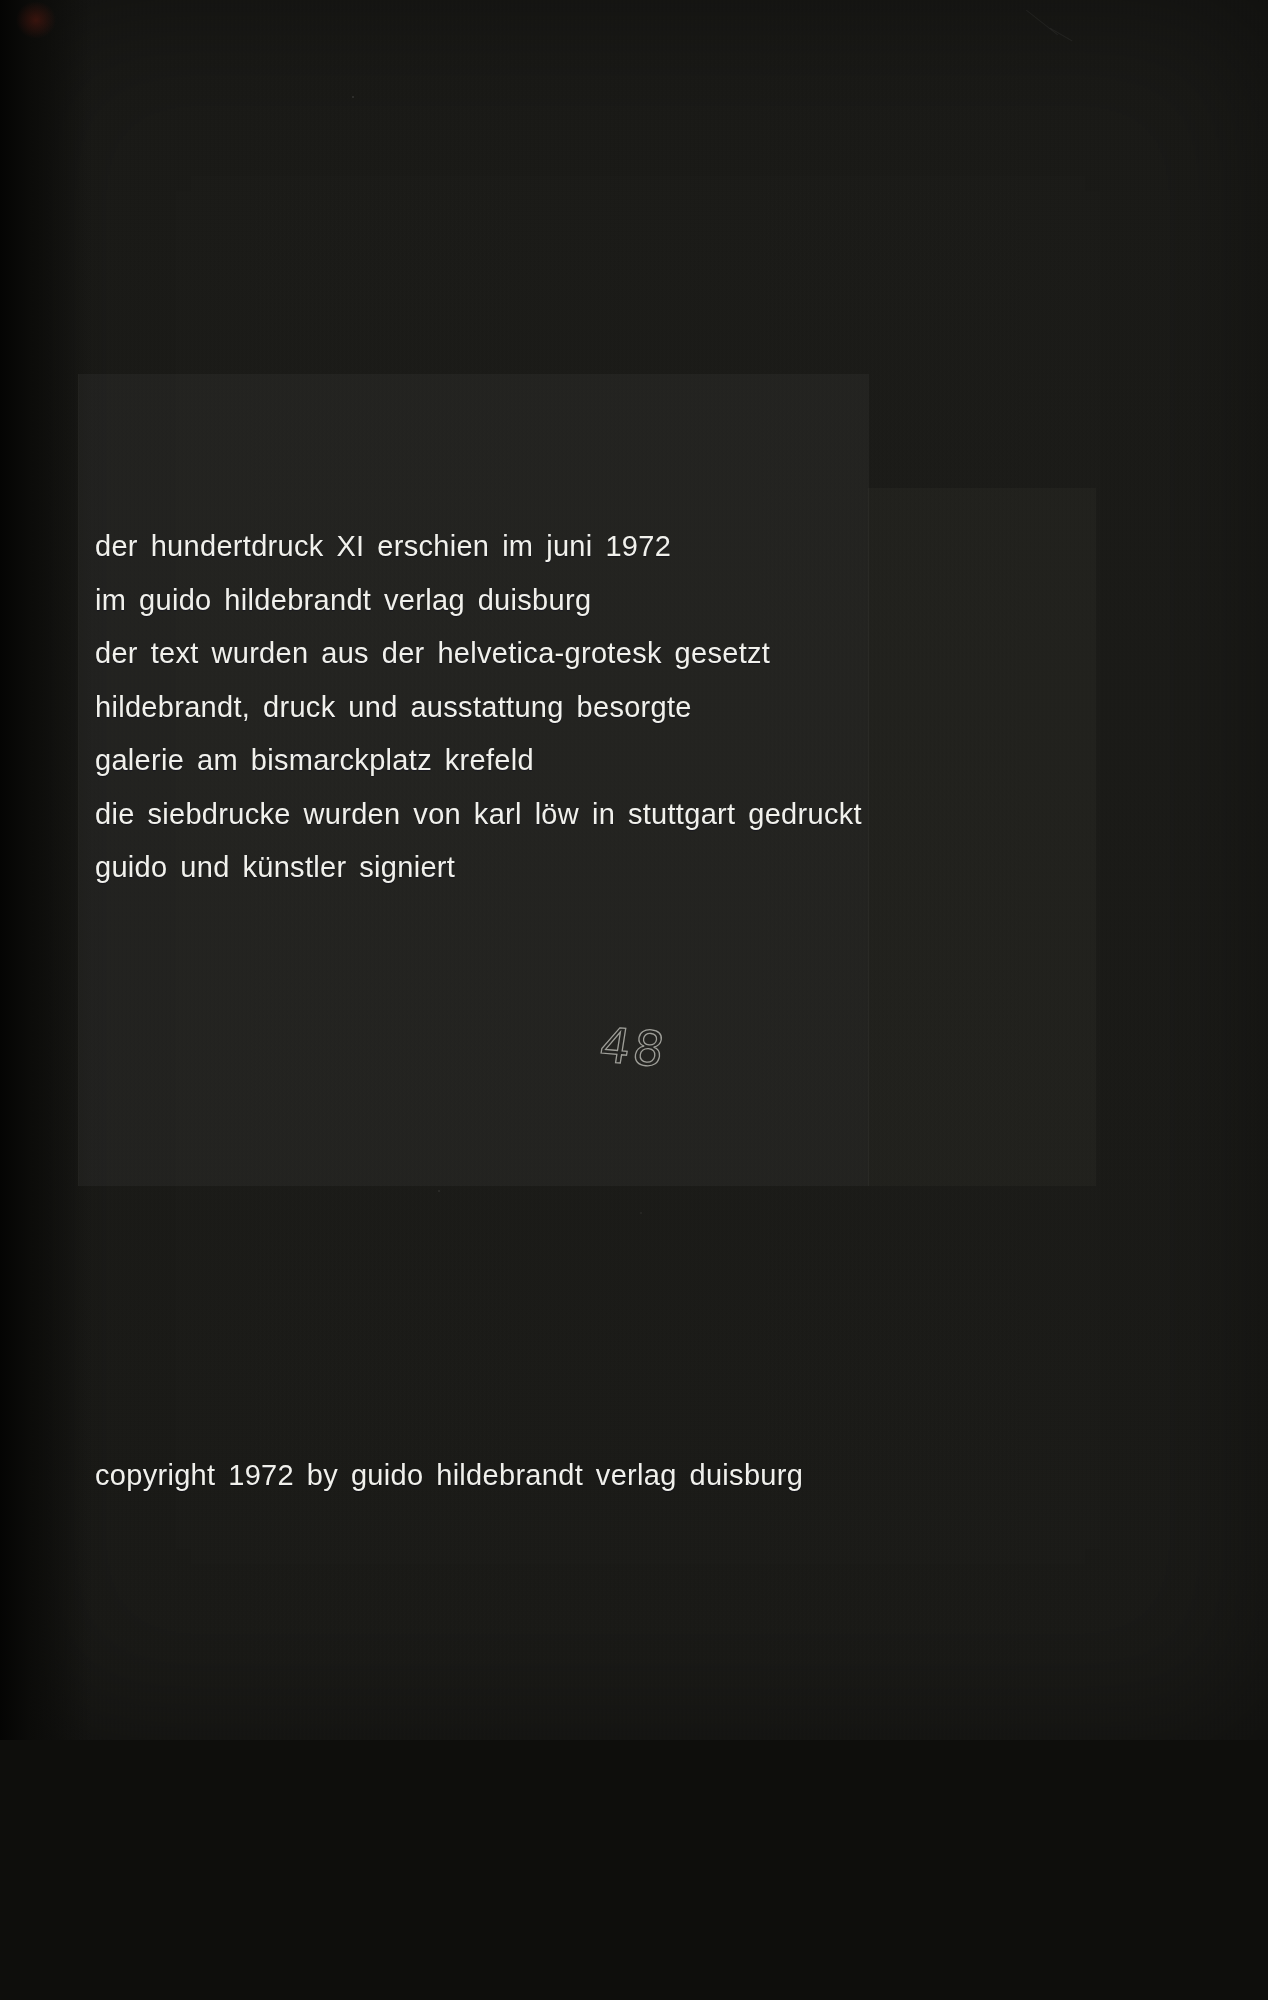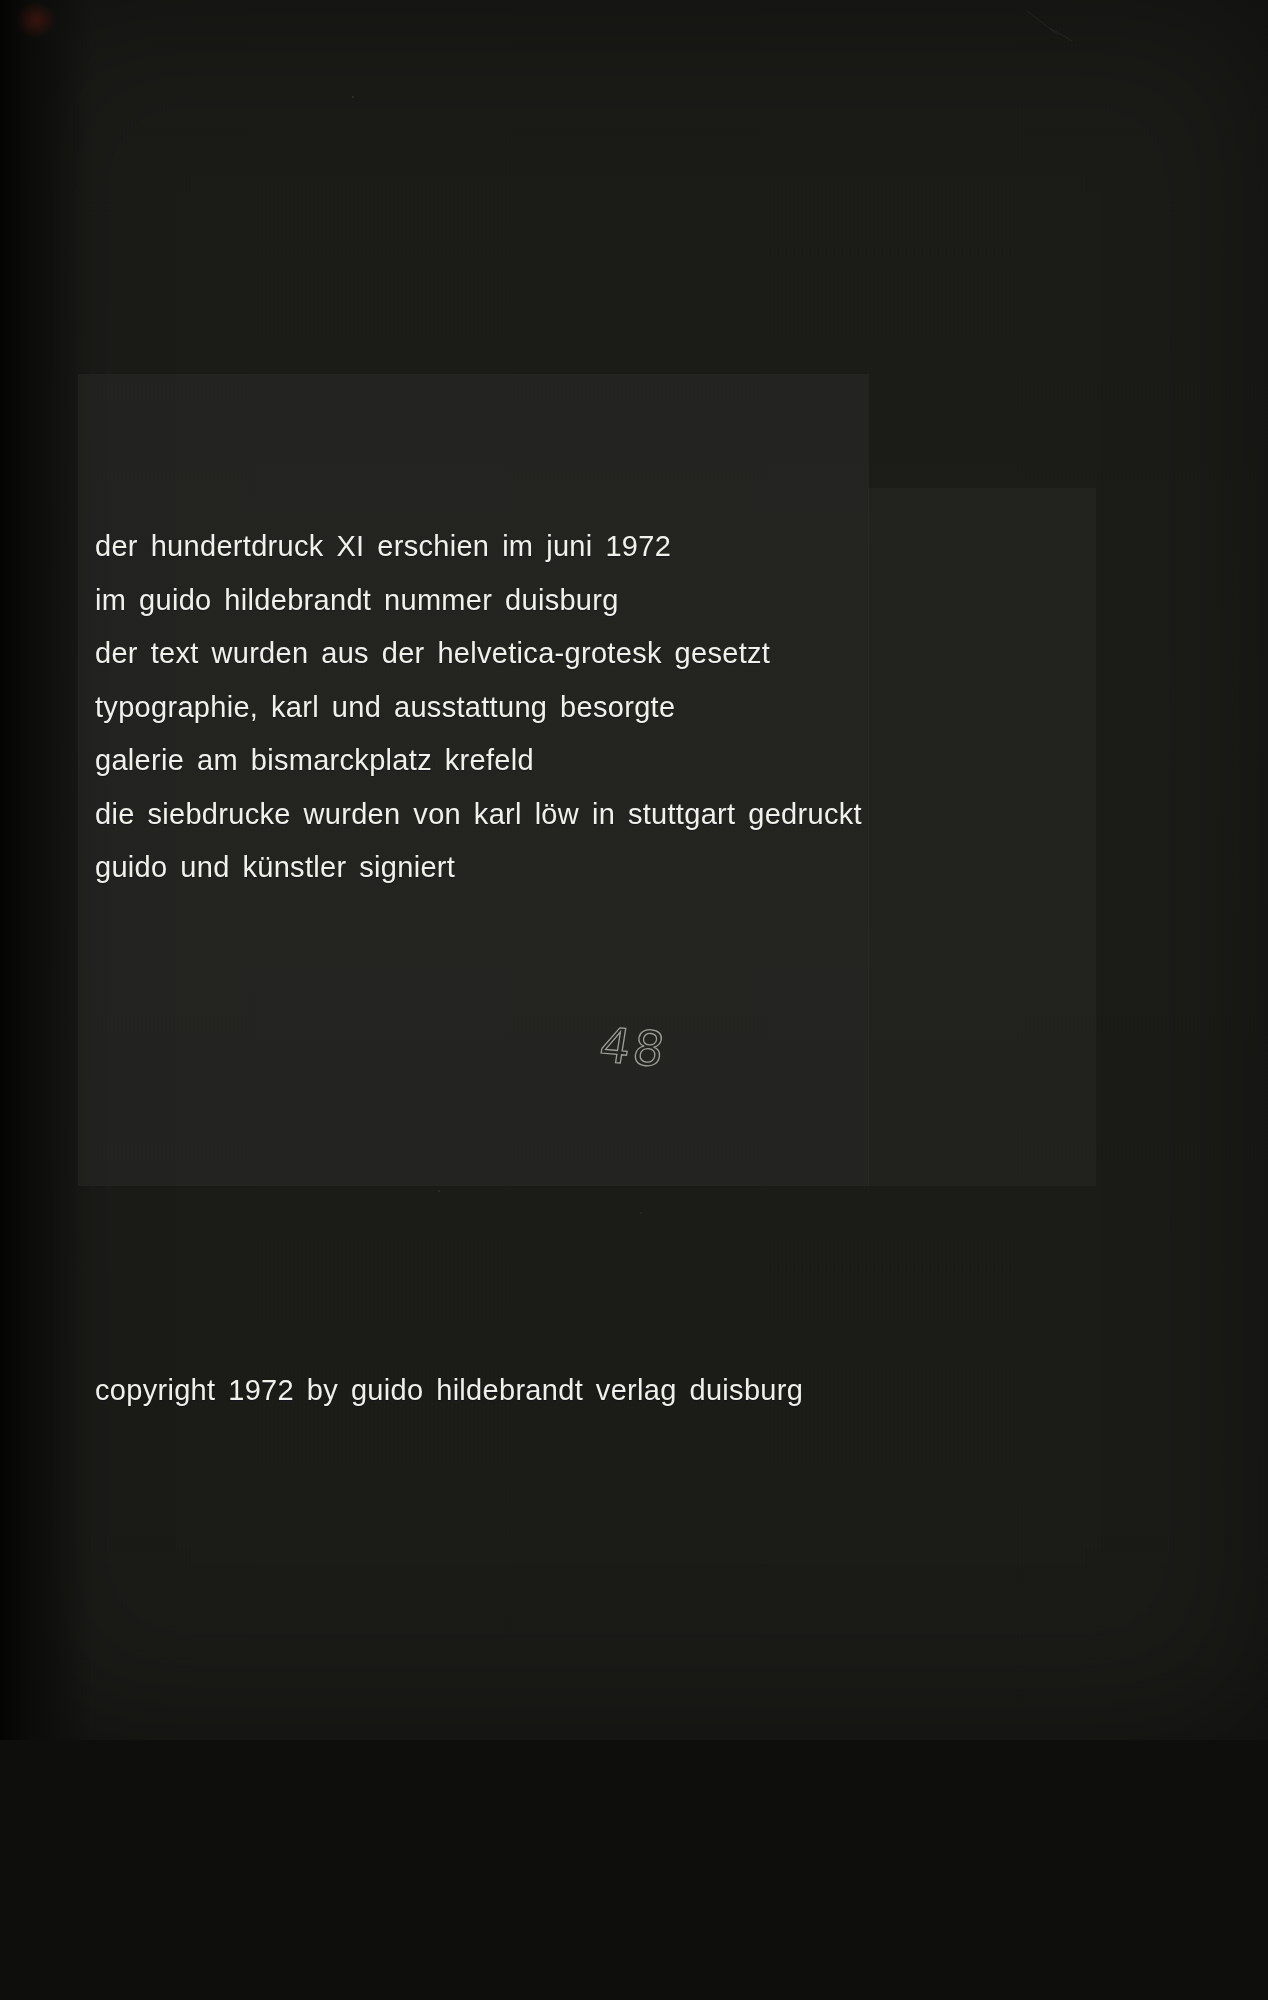--- a/index.html
+++ b/index.html
@@ -68,21 +68,21 @@
     word-spacing: 4.5px;
     text-shadow: 0 1px 1px rgba(0,0,30,0.35);
   }
   .handwritten {
     position: absolute;
     left: 588px; top: 1012px;
     width: 110px; height: 78px;
   }
   .copyright-line {
     position: absolute;
-    left: 95px; top: 1373px;
+    left: 95px; top: 1458px;
     color: #f0f0eb;
     font-size: 29px;
     line-height: 34px;
     letter-spacing: 0.3px;
     word-spacing: 4.5px;
     text-shadow: 0 1px 1px rgba(0,0,30,0.35);
   }
   
   .speck {
     position: absolute;
@@ -107,23 +107,23 @@
 
 <div class="page">
 
   <div class="gutter"></div>
   <div class="corner-mark"></div>
   <div class="panel-main"></div>
   <div class="panel-side"></div>
 
   <div class="colophon-lines">
     <div>der hundertdruck XI erschien im juni 1972</div>
-    <div>im guido hildebrandt nummer duisburg</div>
+    <div>im guido hildebrandt verlag duisburg</div>
     <div>der text wurden aus der helvetica-grotesk gesetzt</div>
-    <div>typographie, karl und ausstattung besorgte</div>
+    <div>hildebrandt, druck und ausstattung besorgte</div>
     <div>galerie am bismarckplatz krefeld</div>
     <div>die siebdrucke wurden von karl löw in stuttgart gedruckt</div>
     <div>guido und künstler signiert</div>
   </div>
 
 
   <svg class="handwritten" viewBox="0 0 110 78" xmlns="http://www.w3.org/2000/svg">
     <text x="14" y="52" fill="none" stroke="#9e9e98" stroke-width="1.3" font-family="DejaVu Sans, sans-serif" font-size="48" letter-spacing="3" transform="rotate(5 45 40) skewX(-4)">48</text>
   </svg>
 

